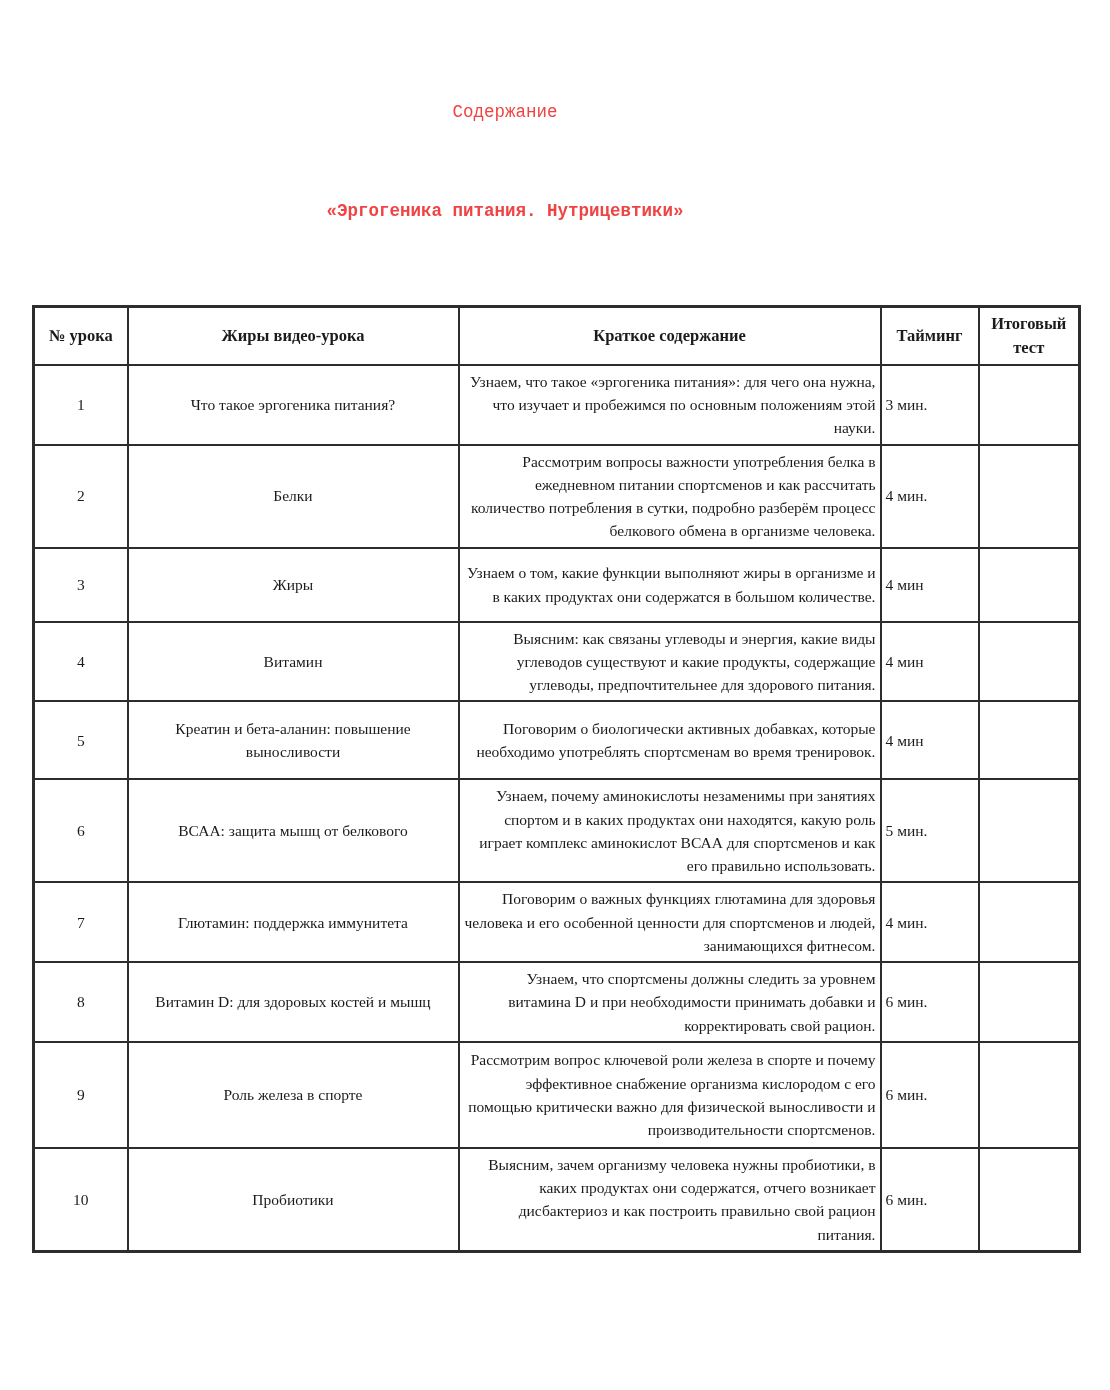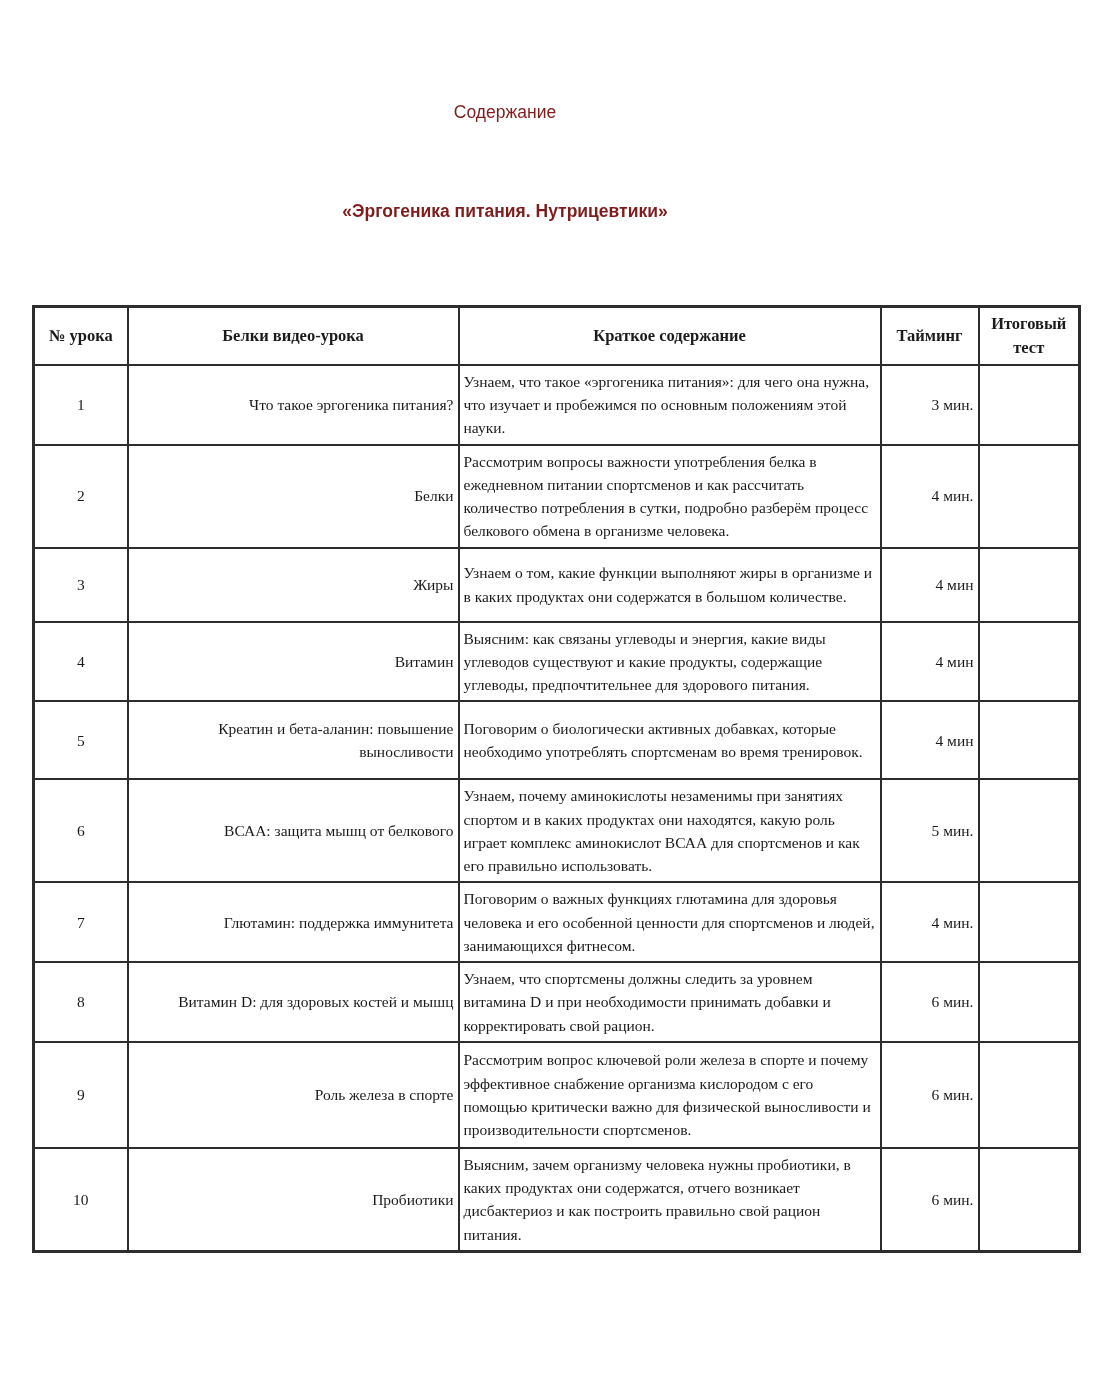--- a/index.html
+++ b/index.html
@@ -9,24 +9,24 @@
     height: 1390px;
     background: #ffffff;
     color: #1b1b1b;
     overflow: hidden;
   }
   .doc-title {
     width: 1010px;
     margin: 0;
     padding-top: 30px;
     text-align: center;
-    font-family: Liberation Sans, sans-serif;
+    font-family: Liberation Mono, monospace;
     font-size: 17.5px;
     line-height: 33px;
-    color: #7f1d1d;
+    color: #ef4444;
     white-space: pre-wrap;
   }
   .doc-title .t-line { min-height: 33px; }
   .doc-title .bold { font-weight: 700; }
 
   table.course {
     border-collapse: collapse;
     table-layout: fixed;
     width: 1046px;
     margin-left: 32px;
@@ -50,23 +50,23 @@
   col.c-test   { width: 101px; }
 
   tr.head-row { height: 54px; }
   table.course th {
     font-weight: 700;
     font-size: 16.5px;
     text-align: center;
     line-height: 1.45;
   }
   td.col-num    { text-align: center; }
-  td.col-topic  { text-align: right; padding-left: 5px; padding-right: 5px; }
-  td.col-summary{ text-align: left; padding-left: 15px; padding-right: 7px; }
-  td.col-timing { text-align: right; }
+  td.col-topic  { text-align: center; padding-left: 5px; padding-right: 5px; }
+  td.col-summary{ text-align: right; padding-left: 15px; padding-right: 7px; }
+  td.col-timing { text-align: left; }
   td.col-test   { }
 
   tr.row-1  { height: 70px; }
   tr.row-2  { height: 92px; }
   tr.row-3  { height: 74px; }
   tr.row-4  { height: 76px; }
   tr.row-5  { height: 78px; }
   tr.row-6  { height: 94px; }
   tr.row-7  { height: 76px; }
   tr.row-8  { height: 74px; }
@@ -87,21 +87,21 @@
     <colgroup>
       <col class="c-num">
         <col class="c-topic">
         <col class="c-summary">
         <col class="c-timing">
         <col class="c-test">
     </colgroup>
     <thead>
       <tr class="head-row">
         <th>№ урока</th>
-        <th>Белки видео-урока</th>
+        <th>Жиры видео-урока</th>
         <th>Краткое содержание</th>
         <th>Тайминг</th>
         <th>Итоговый тест</th>
       </tr>
     </thead>
     <tbody id="table-body">
         <tr class="row-1">
           <td class="col-num">1</td>
           <td class="col-topic">Что такое эргогеника питания?</td>
           <td class="col-summary">Узнаем, что такое «эргогеника питания»:  для чего она нужна, что изучает и пробежимся по основным положениям этой науки.</td>

